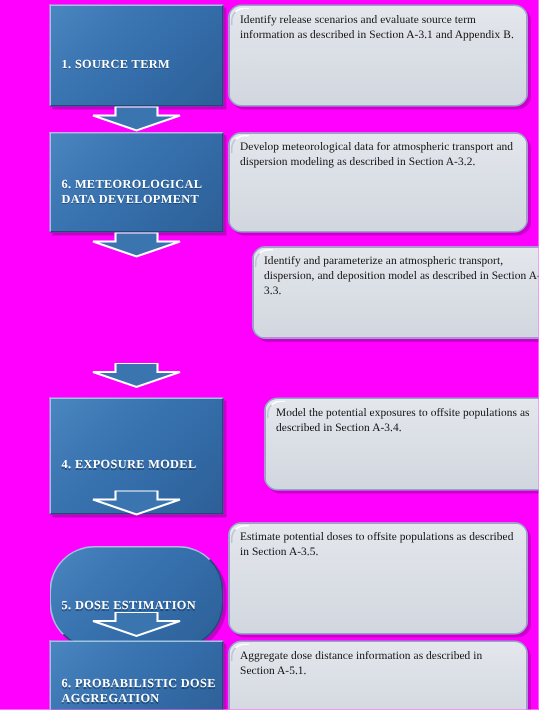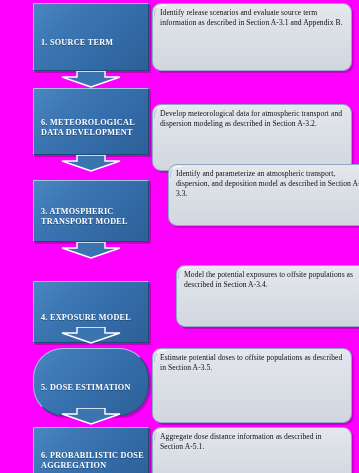--- a/index.html
+++ b/index.html
@@ -99,55 +99,51 @@
   <div class="arrow" style="top:71px; height:17px;">
     <svg viewBox="0 0 62 17" preserveAspectRatio="none" aria-hidden="true">
       <polygon points="17,0 45,0 45,6 60,6 31,16 2,6 17,6" fill="#3a75b0" stroke="#ffffff" stroke-width="1.4"></polygon>
     </svg>
   </div>
 
   <div class="proc-box" style="top:88px; height:67px;">
     <div class="proc-label">6. METEOROLOGICAL
 DATA DEVELOPMENT</div>
   </div>
-  <div class="desc-box" style="top:104px; height:67px;">
+  <div class="desc-box" style="top:88px; height:67px;">
     <div class="desc-text">Develop meteorological data for atmospheric transport and dispersion modeling as described in Section A-3.2.</div>
   </div>
   <div class="arrow" style="top:155px; height:17px;">
     <svg viewBox="0 0 62 17" preserveAspectRatio="none" aria-hidden="true">
       <polygon points="17,0 45,0 45,6 60,6 31,16 2,6 17,6" fill="#3a75b0" stroke="#ffffff" stroke-width="1.4"></polygon>
     </svg>
   </div>
 
-  <div class="proc-box" style="top:180px; height:62px;">
-    <div class="proc-label">3. ATMOSPHERIC
-TRANSPORT MODEL</div>
-  </div>
   <div class="desc-box" style="top:164px; height:62px;margin-left:16px;">
     <div class="desc-text">Identify and parameterize an atmospheric transport, dispersion, and deposition model as described in Section A-3.3.</div>
   </div>
   <div class="arrow" style="top:242px; height:17px;">
     <svg viewBox="0 0 62 17" preserveAspectRatio="none" aria-hidden="true">
       <polygon points="17,0 45,0 45,6 60,6 31,16 2,6 17,6" fill="#3a75b0" stroke="#ffffff" stroke-width="1.4"></polygon>
     </svg>
   </div>
 
-  <div class="proc-box" style="top:265px; height:62px;margin-top:16px;">
+  <div class="proc-box" style="top:265px; height:78px;">
     <div class="proc-label">4. EXPOSURE MODEL</div>
   </div>
   <div class="desc-box" style="top:265px; height:62px;margin-left:24px;">
     <div class="desc-text">Model the potential exposures to offsite populations as described in Section A-3.4.</div>
   </div>
   <div class="arrow" style="top:327px; height:17px;">
     <svg viewBox="0 0 62 17" preserveAspectRatio="none" aria-hidden="true">
       <polygon points="17,0 45,0 45,6 60,6 31,16 2,6 17,6" fill="#3a75b0" stroke="#ffffff" stroke-width="1.4"></polygon>
     </svg>
   </div>
 
-  <div class="proc-box" style="top:348px; height:68px;border-radius:30px;">
+  <div class="proc-box" style="top:364px; height:68px;border-radius:30px;">
     <div class="proc-label">5. DOSE ESTIMATION</div>
   </div>
   <div class="desc-box" style="top:348px; height:75px;">
     <div class="desc-text">Estimate potential doses to offsite populations as described in Section A-3.5.</div>
   </div>
   <div class="arrow" style="top:408px; height:17px;">
     <svg viewBox="0 0 62 17" preserveAspectRatio="none" aria-hidden="true">
       <polygon points="17,0 45,0 45,6 60,6 31,16 2,6 17,6" fill="#3a75b0" stroke="#ffffff" stroke-width="1.4"></polygon>
     </svg>
   </div>

